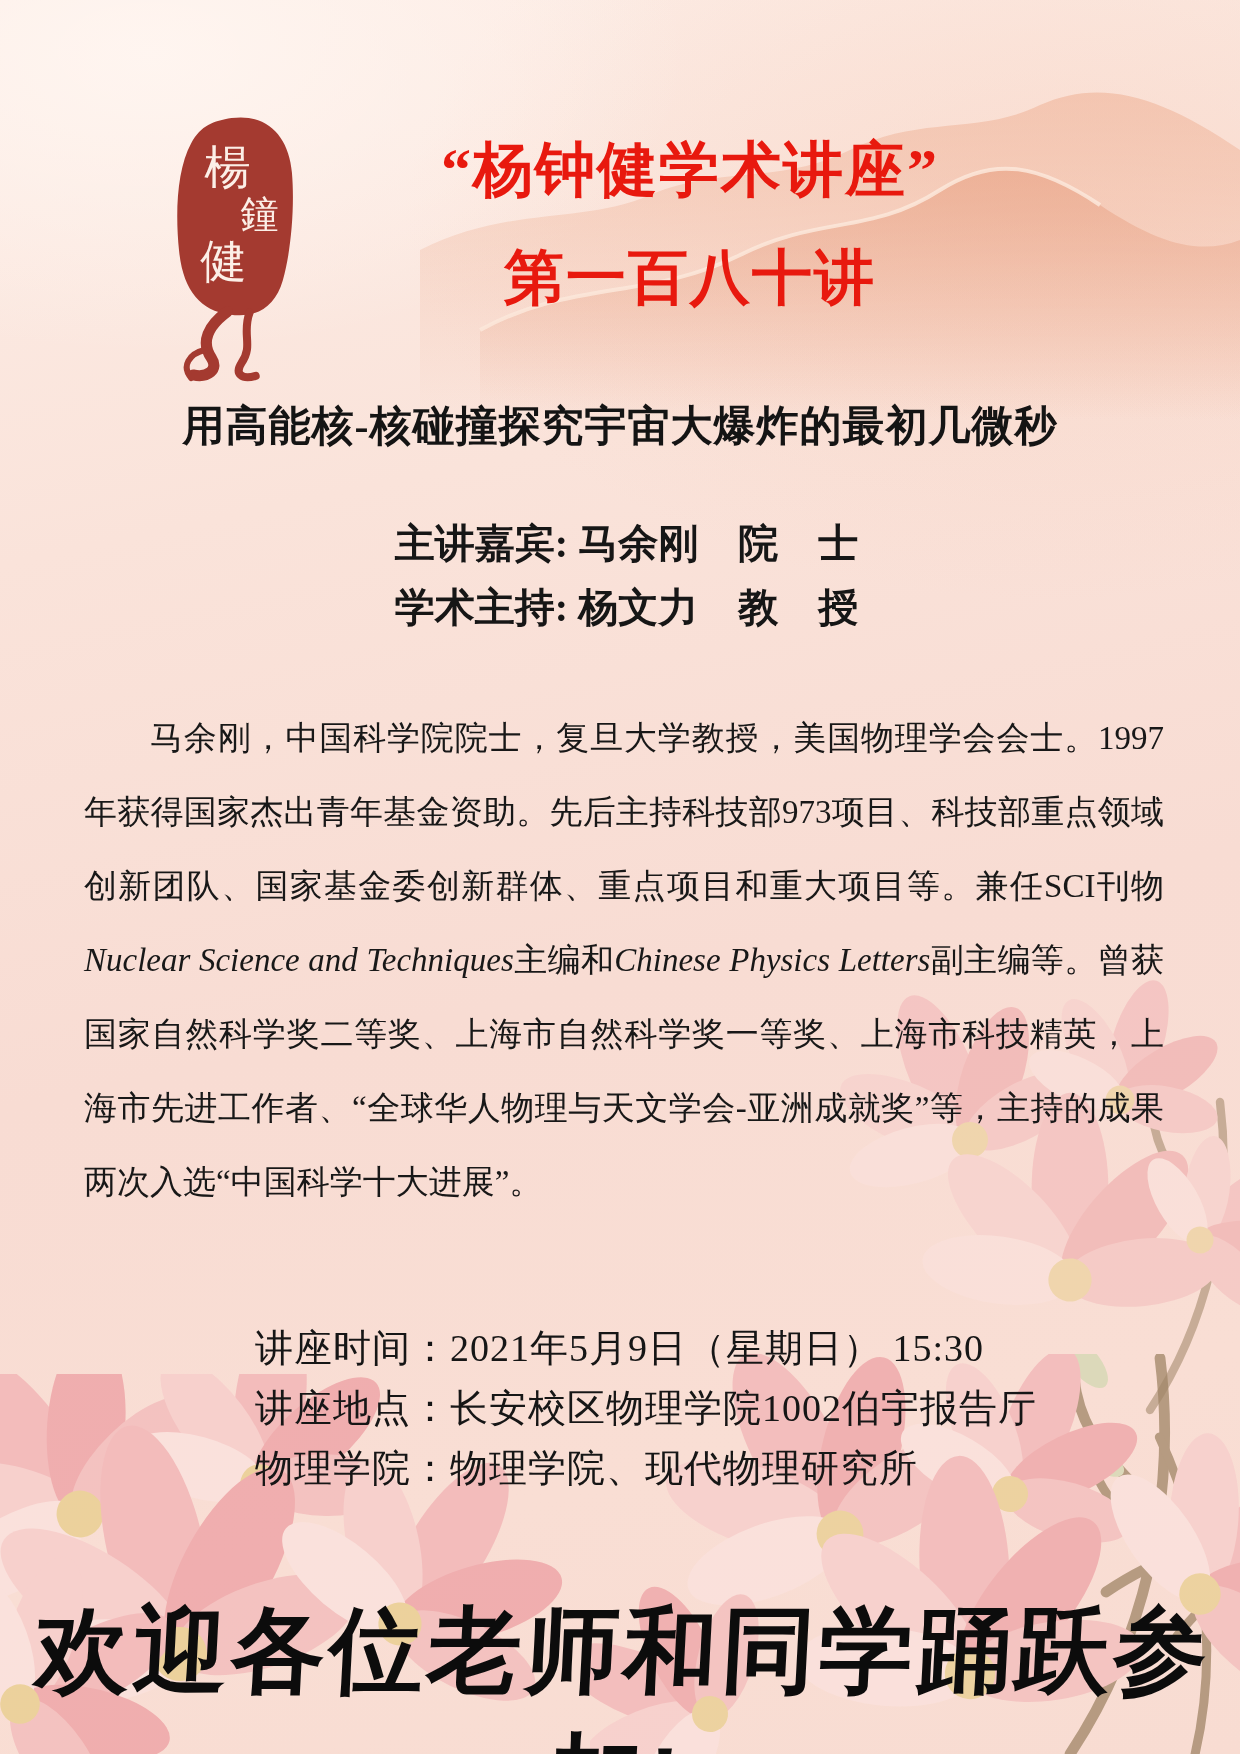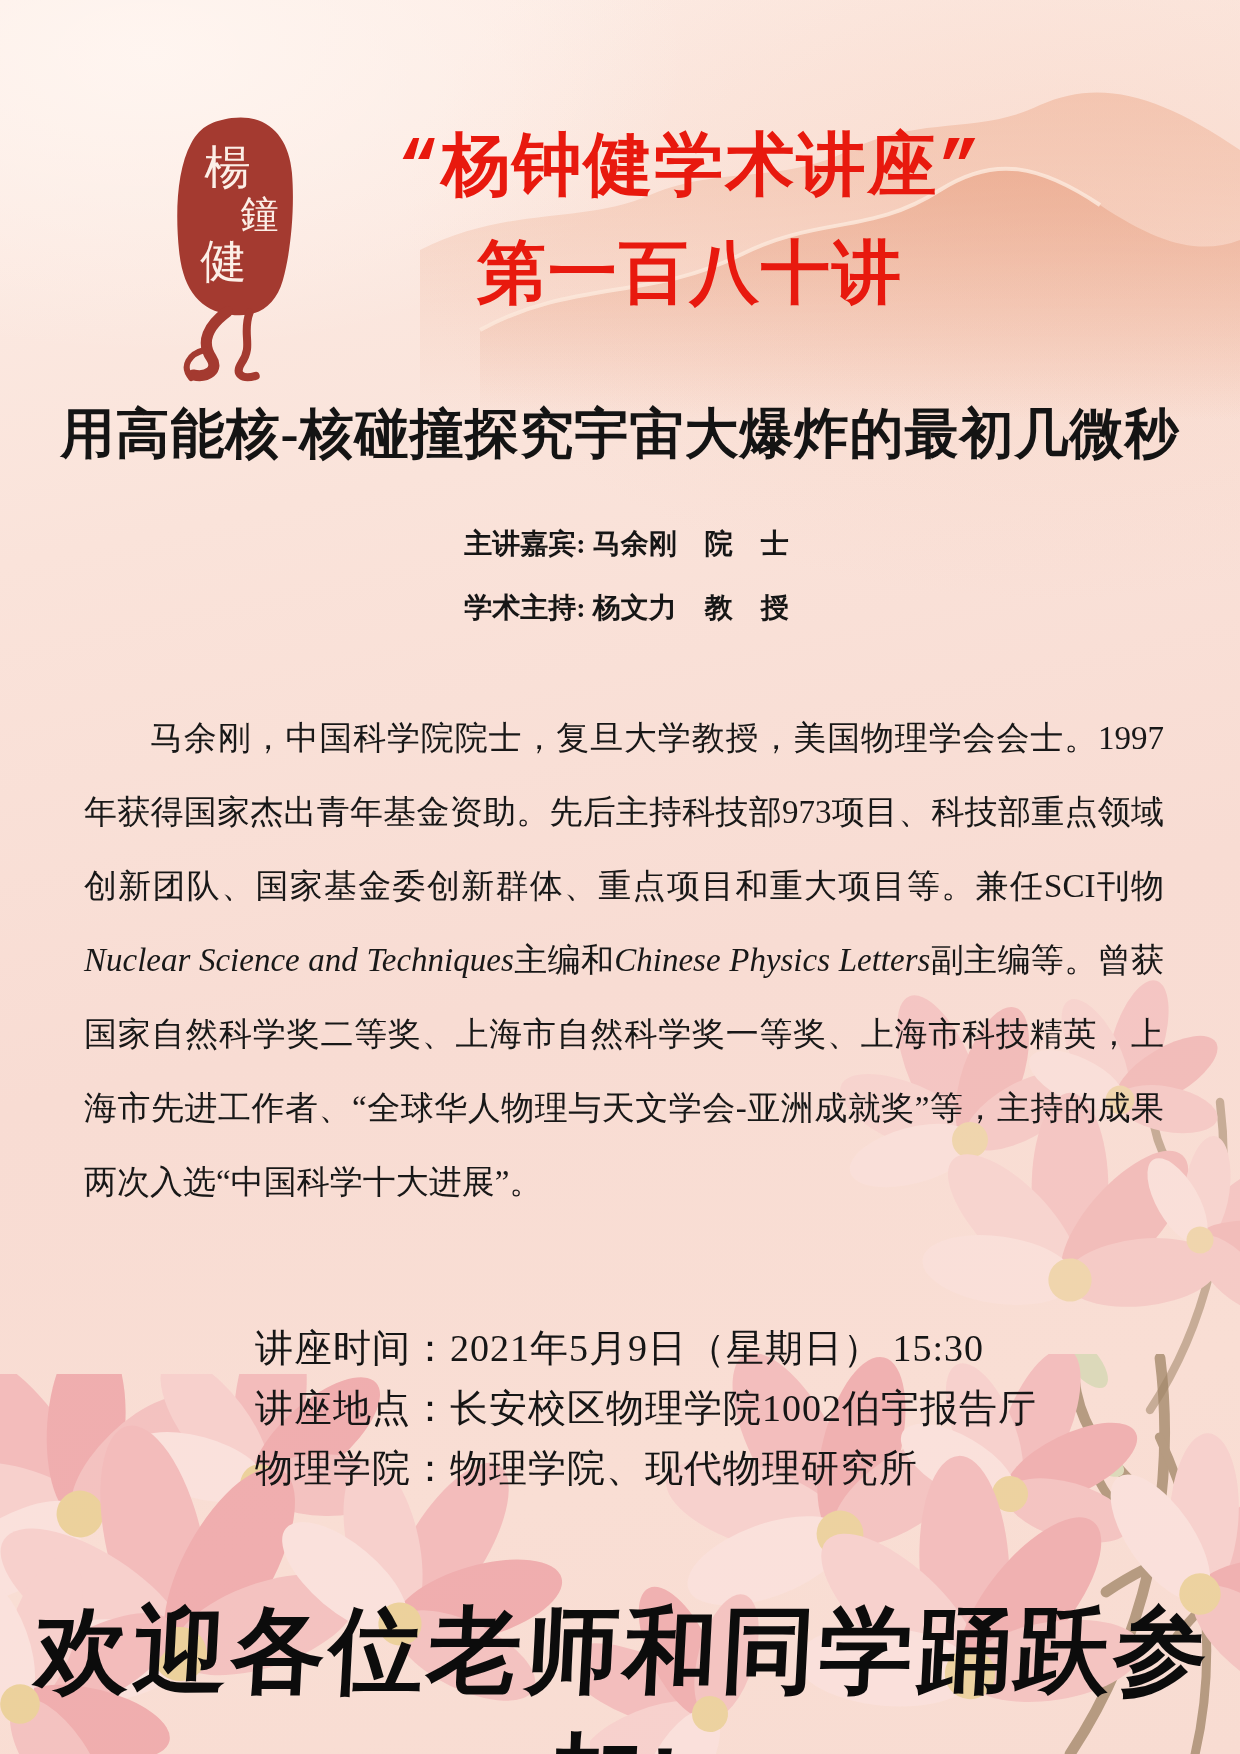--- a/index.html
+++ b/index.html
@@ -14,39 +14,39 @@
       linear-gradient(168deg,#fdeee7 0%, #fae3da 28%, #f8dcd3 55%, #f9ded4 80%, #f8dcd2 100%);
     font-family:"Liberation Serif","DejaVu Serif",serif;
     color:#161616;
   }
   .deco{position:absolute;pointer-events:none;}
   
   .seal{position:absolute;left:133px;top:110px;width:205px;height:272px;}
   .series-title{
     position:absolute;top:116px;left:150px;right:10px;
     text-align:center;
-    font-family:Liberation Mono, monospace;
+    font-family:Liberation Serif, serif;
     font-weight:700;
-    font-size:69px;line-height:108px;
+    font-size:60px;line-height:108px;
     color:#e8190e;
     letter-spacing:2px;
   }
   
   .lecture-title{
     position:absolute;top:398px;left:0;right:0;
     text-align:center;
-    font-size:54px;font-weight:600;
+    font-size:42px;font-weight:600;
     letter-spacing:1px;
     color:#141414;
   }
   
   .speakers{
     position:absolute;top:512px;left:0;right:0;
     text-align:center;
-    font-size:28px;font-weight:600;line-height:64px;padding-left:13px;
+    font-size:40px;font-weight:600;line-height:64px;padding-left:13px;
   }
   .speakers .inner{display:inline-block;text-align:left;}
   
   .bio{
     position:absolute;top:668px;left:84px;right:76px;
     font-size:33px;line-height:74px;
     text-align:justify;text-justify:inter-ideograph;
     text-indent:2em;
     font-weight:500;
     color:#181818;

